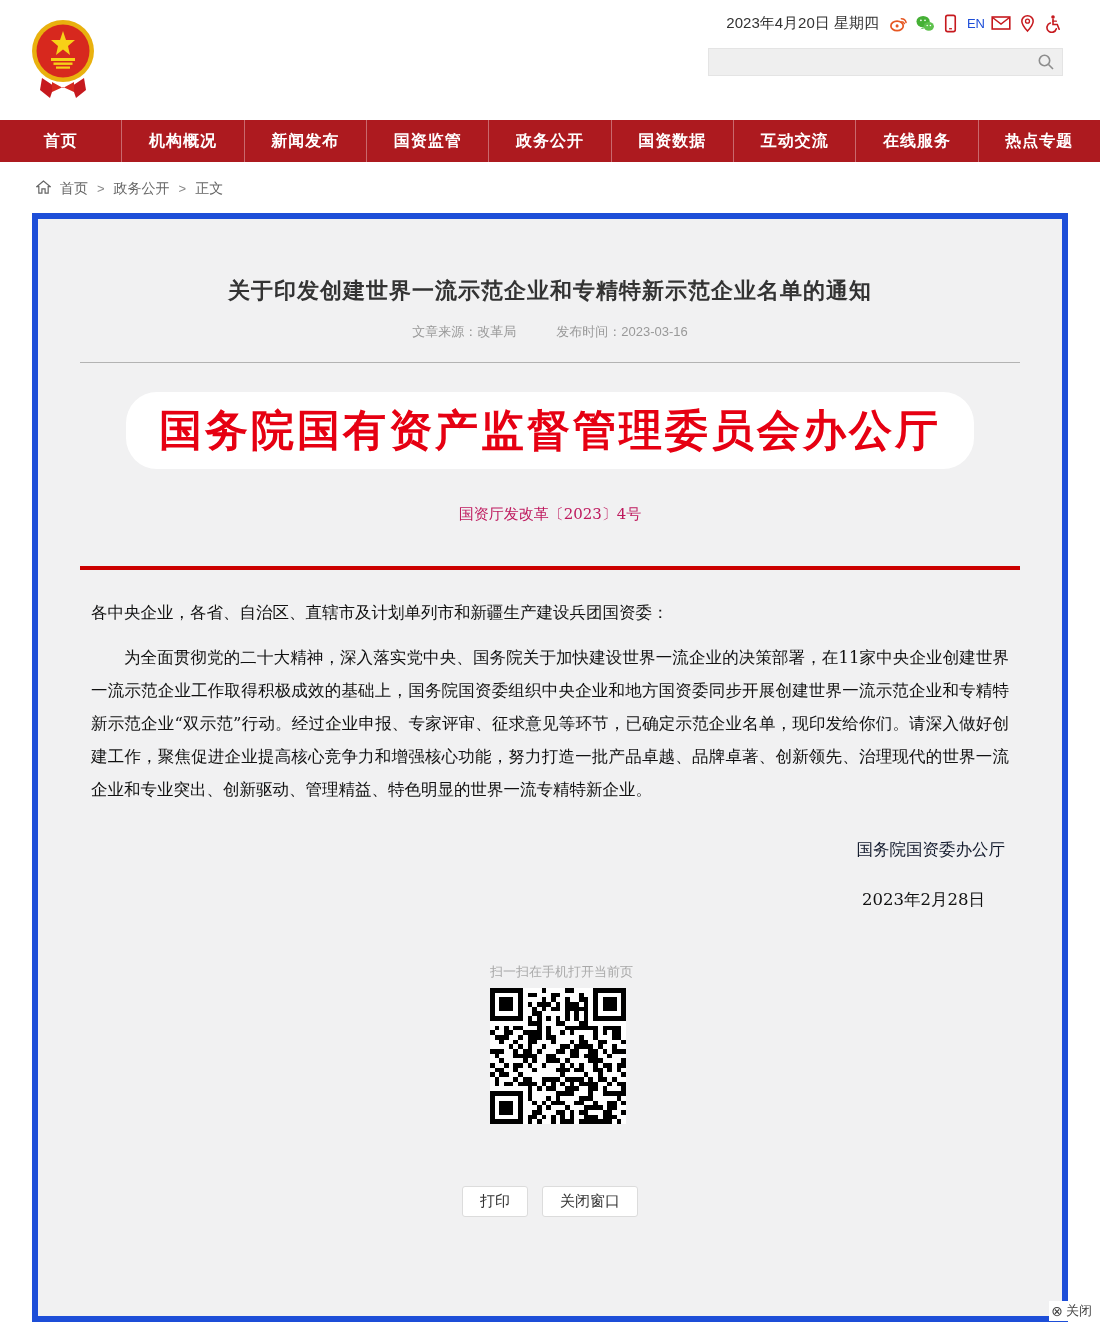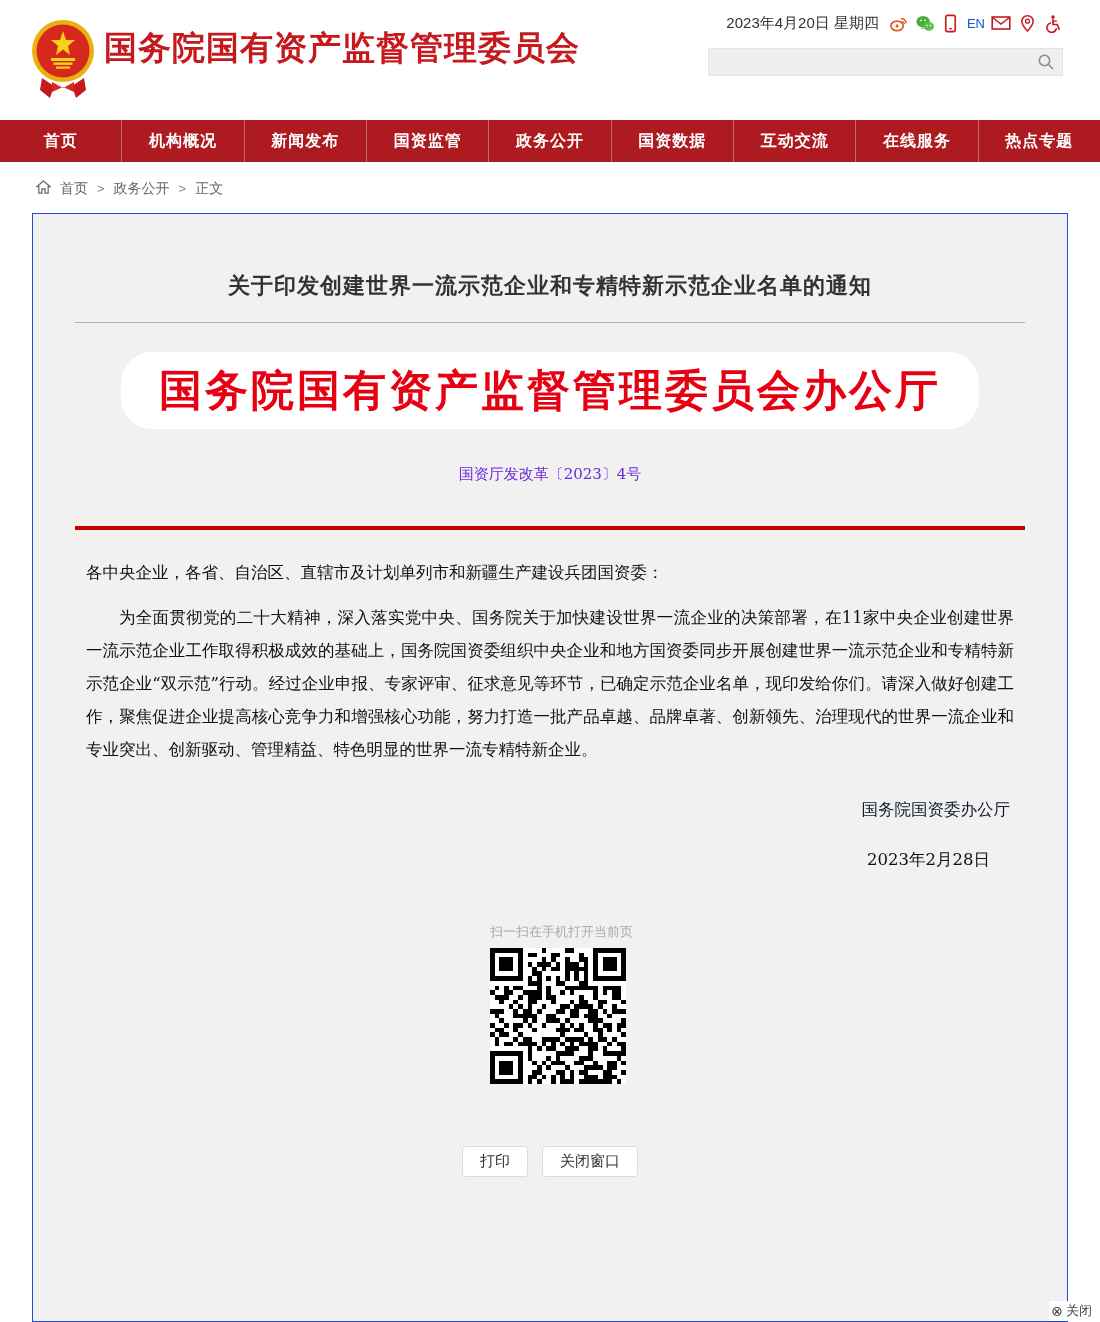--- a/index.html
+++ b/index.html
@@ -32,33 +32,33 @@
   .nav-item:last-child { border-right: none; }
 
   
   .breadcrumb { height: 37px; padding: 16px 0 0 36px; display: flex; align-items: center; gap: 9px;
                 font-size: 14px; color: #666; }
   .crumb { cursor: pointer; }
   .crumb-sep { color: #888; font-size: 13px; }
 
   
   .content { position: absolute; left: 32px; top: 213px; width: 1036px; height: 1109px;
-             background: #f1f1f2; border: 1px solid #1d4ed8; }
+             background: #f1f1f2; border: 6px solid #1d4ed8; }
   .article-title { padding-top: 57px; text-align: center; font-size: 22px; font-weight: bold; color: #333;
                    letter-spacing: 1px; }
   .article-meta { margin-top: 17px; text-align: center; font-size: 13px; color: #999; }
   .article-meta .gap { display: inline-block; width: 40px; }
   .meta-divider { margin: 21px 42px 0; border-top: 1px solid #b3b3b3; }
 
   .banner { margin: 29px 88px 0; height: 77px; background: #fff; display: flex; align-items: center;
             justify-content: center; overflow: hidden; border-radius: 31px; }
   .banner-text { font-family: "DejaVu Serif", "Liberation Serif", serif; font-size: 43px; font-weight: bold;
                  color: #e60012; letter-spacing: 3px; white-space: nowrap; }
 
-  .doc-number { margin-top: 36px; text-align: center; font-size: 15px; color: #6d28d9;
+  .doc-number { margin-top: 36px; text-align: center; font-size: 15px; color: #be185d;
                 font-family: "DejaVu Serif", "Liberation Serif", serif; }
   .red-rule { margin: 42px 42px 0; height: 4px; background: #cc0000; }
 
   .article-body { margin: 26px 53px 0; font-family: "DejaVu Serif", "Liberation Serif", serif;
                   font-size: 16.5px; line-height: 33px; color: #111; text-align: justify; }
   .article-body p { margin-top: 12px; }
   .article-body p.salutation { margin-top: 0; }
   .article-body p.indent { text-indent: 2em; }
 
   .signature { margin: 33px 57px 0 0; text-align: right; font-size: 16.5px; color: #0f172a;
@@ -89,21 +89,20 @@
       <circle cx="33" cy="35" r="26.5" fill="#d7281e"></circle>
       <polygon fill="#f7d117" points="33,15 36,24 45,24 38,30 40,39 33,33.5 26,39 28,30 21,24 30,24"></polygon>
       <rect x="21" y="42" width="24" height="3" fill="#f7d117"></rect>
       <rect x="23.5" y="46.5" width="19" height="2.4" fill="#f7d117"></rect>
       <rect x="26" y="50.5" width="14" height="2.2" fill="#f7d117"></rect>
       <path d="M12 62 L24 70 L20 82 L10 74 Z" fill="#c6191e"></path>
       <path d="M54 62 L42 70 L46 82 L56 74 Z" fill="#c6191e"></path>
       <path d="M22 66 L33 72 L44 66 L44 76 L33 71 L22 76 Z" fill="#d7281e"></path>
     </svg>
   </span>
-  <div class="site-title">国务院国有资产监督管理委员会</div>
 
   <div class="topbar">
     <span class="date">2023年4月20日 星期四</span>
     <span class="top-icon">
       <svg width="19" height="19" viewBox="0 0 20 20">
         <ellipse cx="8.5" cy="12.5" rx="6.5" ry="5" fill="none" stroke="#e65722" stroke-width="1.8"></ellipse>
         <circle cx="8.5" cy="12.5" r="1.6" fill="#e65722"></circle>
         <path d="M13 5 q4 0 5 4" fill="none" stroke="#e65722" stroke-width="1.6" stroke-linecap="round"></path>
         <path d="M13.5 8 q2.2 0 2.8 2.2" fill="none" stroke="#e65722" stroke-width="1.4" stroke-linecap="round"></path>
       </svg>
@@ -182,20 +181,23 @@
   <span class="crumb">首页</span>
   <span class="crumb-sep">&gt;</span>
   <span class="crumb">政务公开</span>
   <span class="crumb-sep">&gt;</span>
   <span class="crumb">正文</span>
 </div>
 
 <div class="content">
   <div class="article-title">关于印发创建世界一流示范企业和专精特新示范企业名单的通知</div>
 
+  <div class="article-meta">
+    <span>文章来源：</span><span>改革局</span><span class="gap"></span><span>发布时间：</span><span>2023-03-16</span>
+  </div>
 
   <div class="meta-divider"></div>
 
   <div class="banner">
     <span class="banner-text">国务院国有资产监督管理委员会办公厅</span>
   </div>
 
   <div class="doc-number">国资厅发改革〔2023〕4号</div>
 
   <div class="red-rule"></div>

